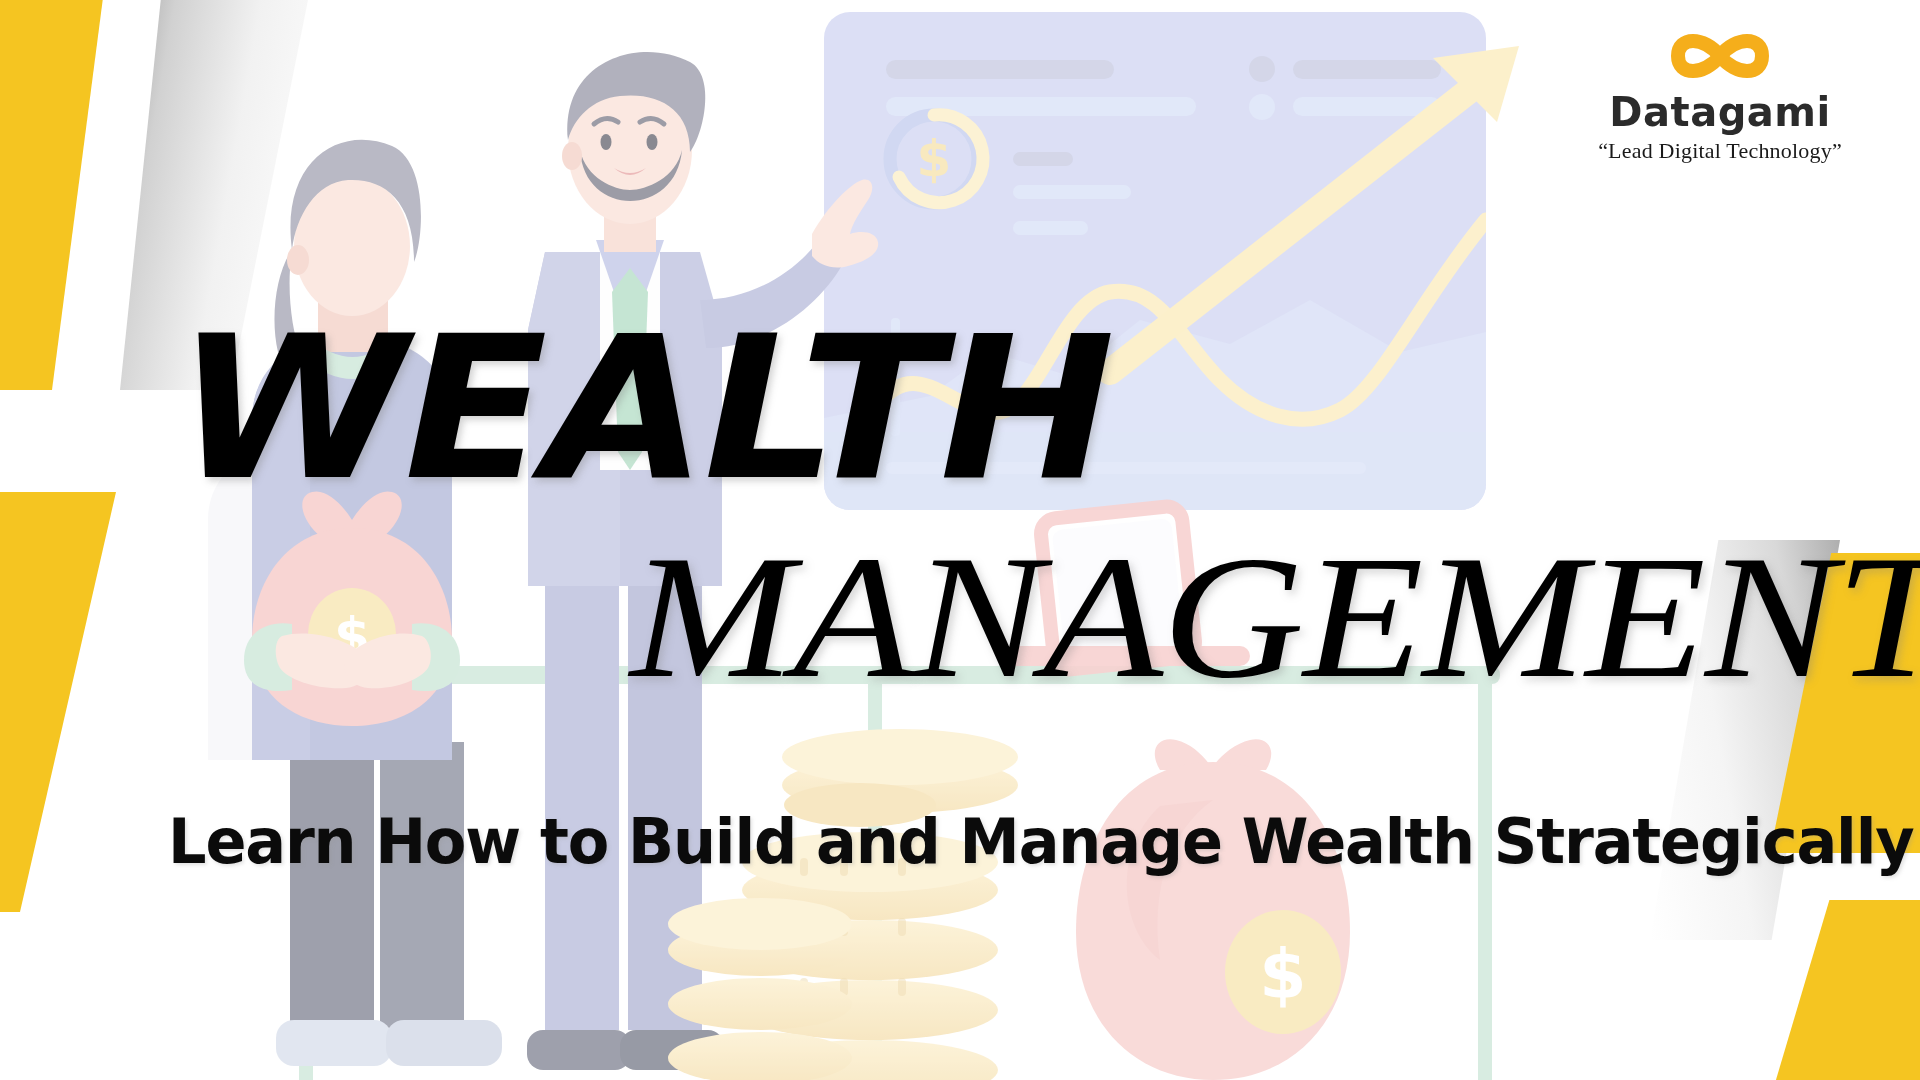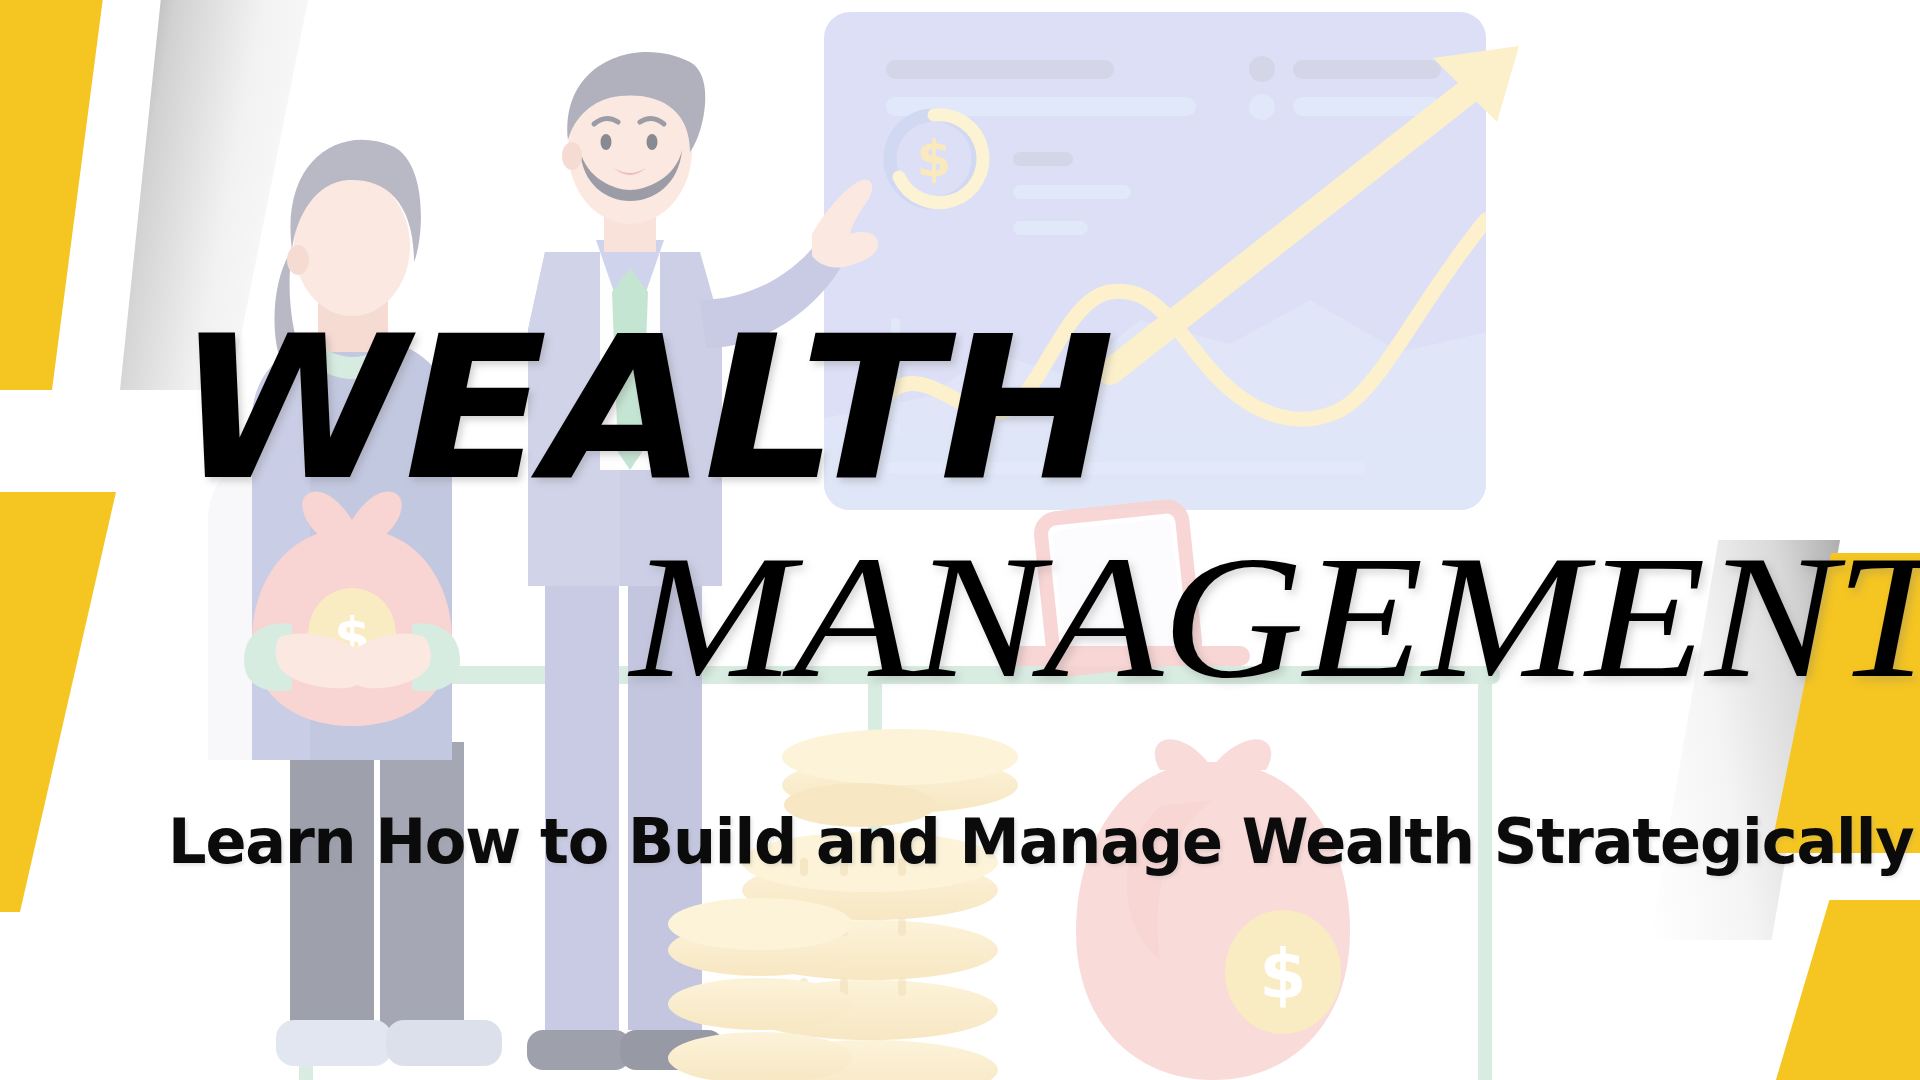--- a/index.html
+++ b/index.html
@@ -318,20 +318,28 @@
     </svg>
   </div>
 
   <div class="wedge-shadow" id="shadow-tl"></div>
   <div class="wedge" id="wedge-tl"></div>
   <div class="wedge" id="wedge-l2"></div>
   <div class="wedge-shadow" id="shadow-br"></div>
   <div class="wedge" id="wedge-br1"></div>
   <div class="wedge" id="wedge-br2"></div>
 
+  <div id="logo-block">
+    <svg id="logo-mark" width="160" height="76" viewBox="0 0 160 76" aria-hidden="true">
+      <path d="M38 38 C 38 18, 64 18, 80 38 C 96 58, 122 58, 122 38 C 122 18, 96 18, 80 38
+               C 64 58, 38 58, 38 38 Z" fill="none" stroke="#F5AE1B" stroke-width="14" stroke-linecap="round"></path>
+    </svg>
+    <div id="logo-wordmark">Datagami</div>
+    <div id="logo-tagline">“Lead Digital Technology”</div>
+  </div>
 
   <div id="headline-wealth">WEALTH</div>
 
   <div id="headline-management">MANAGEMENT</div>
 
   <div id="subtitle">Learn How to Build and Manage Wealth Strategically</div>
 
 </div>
 
 </body></html>

